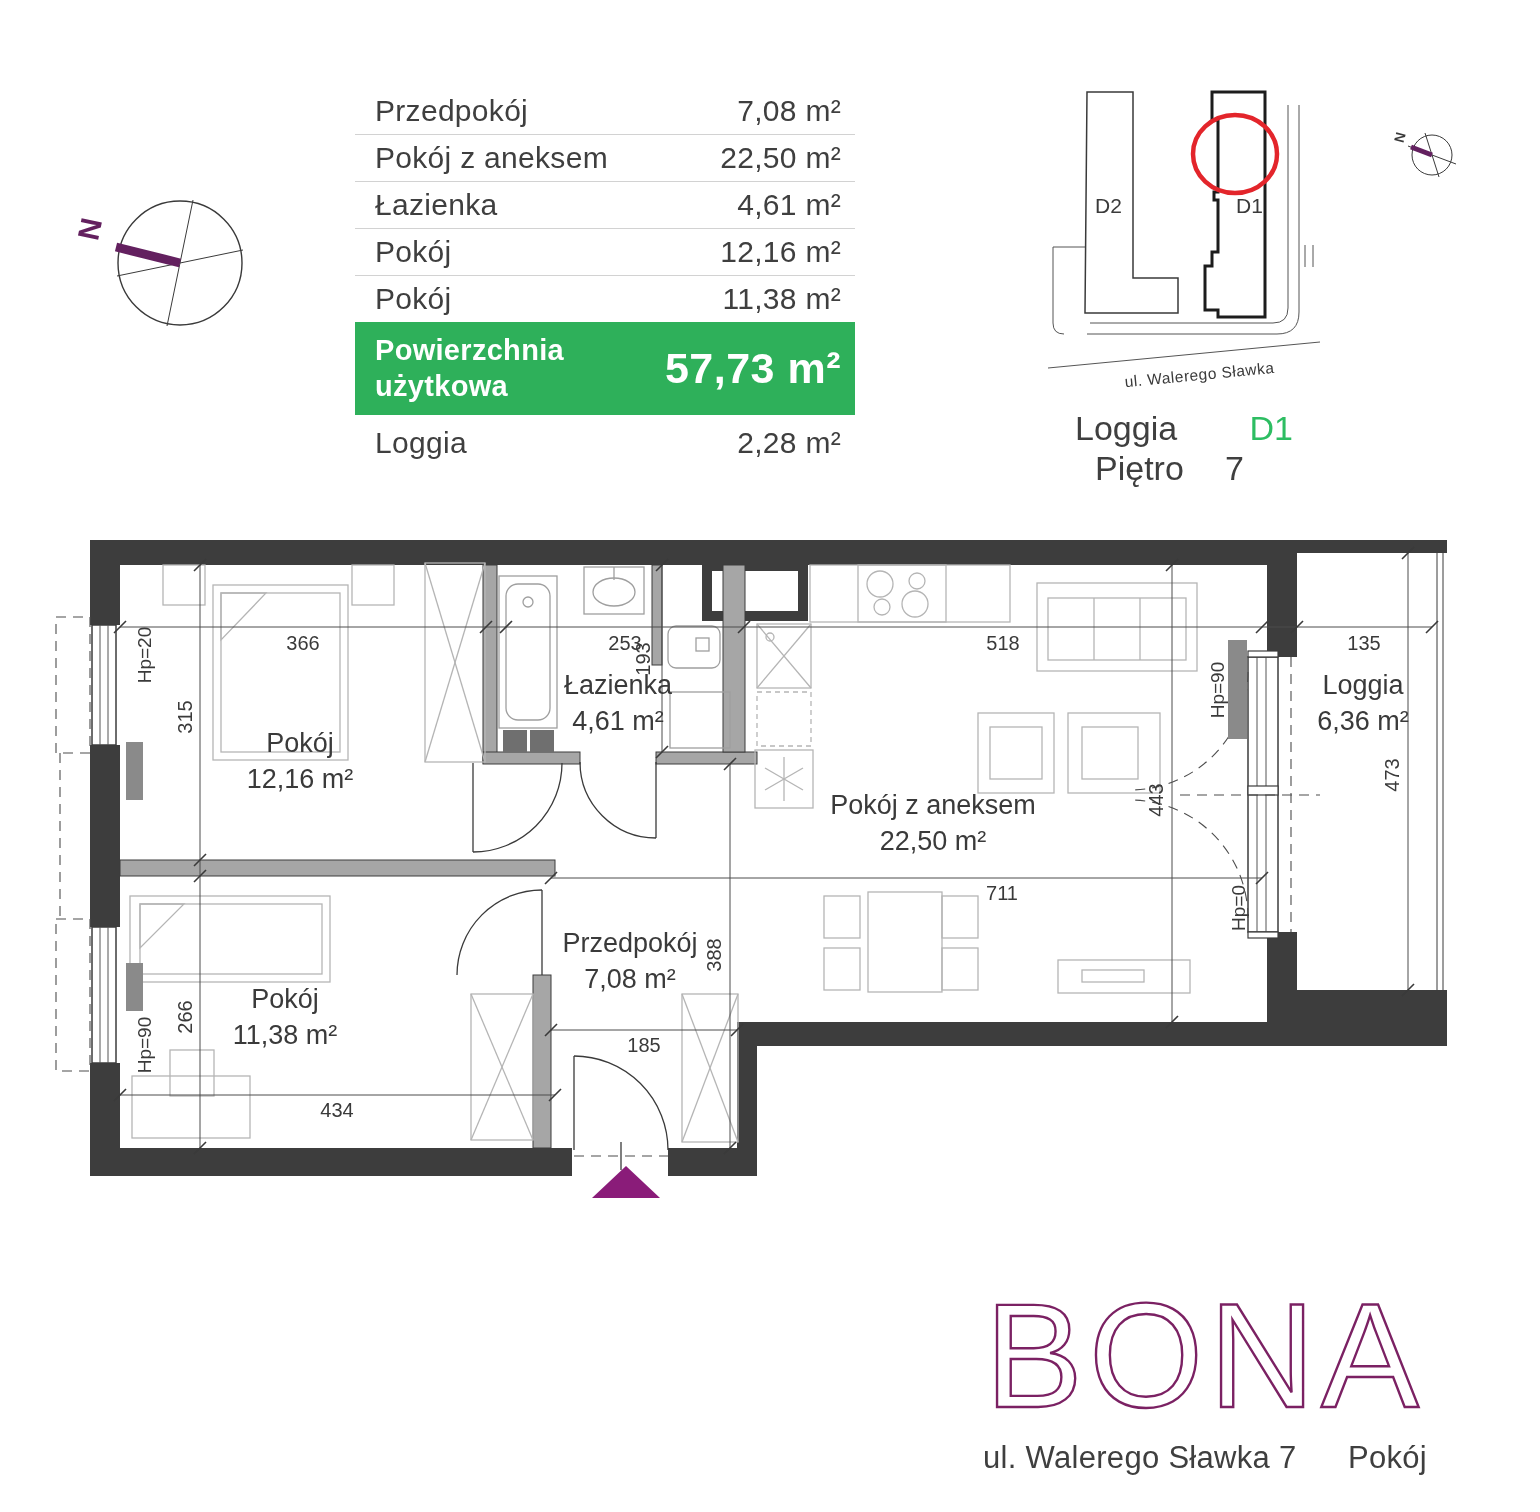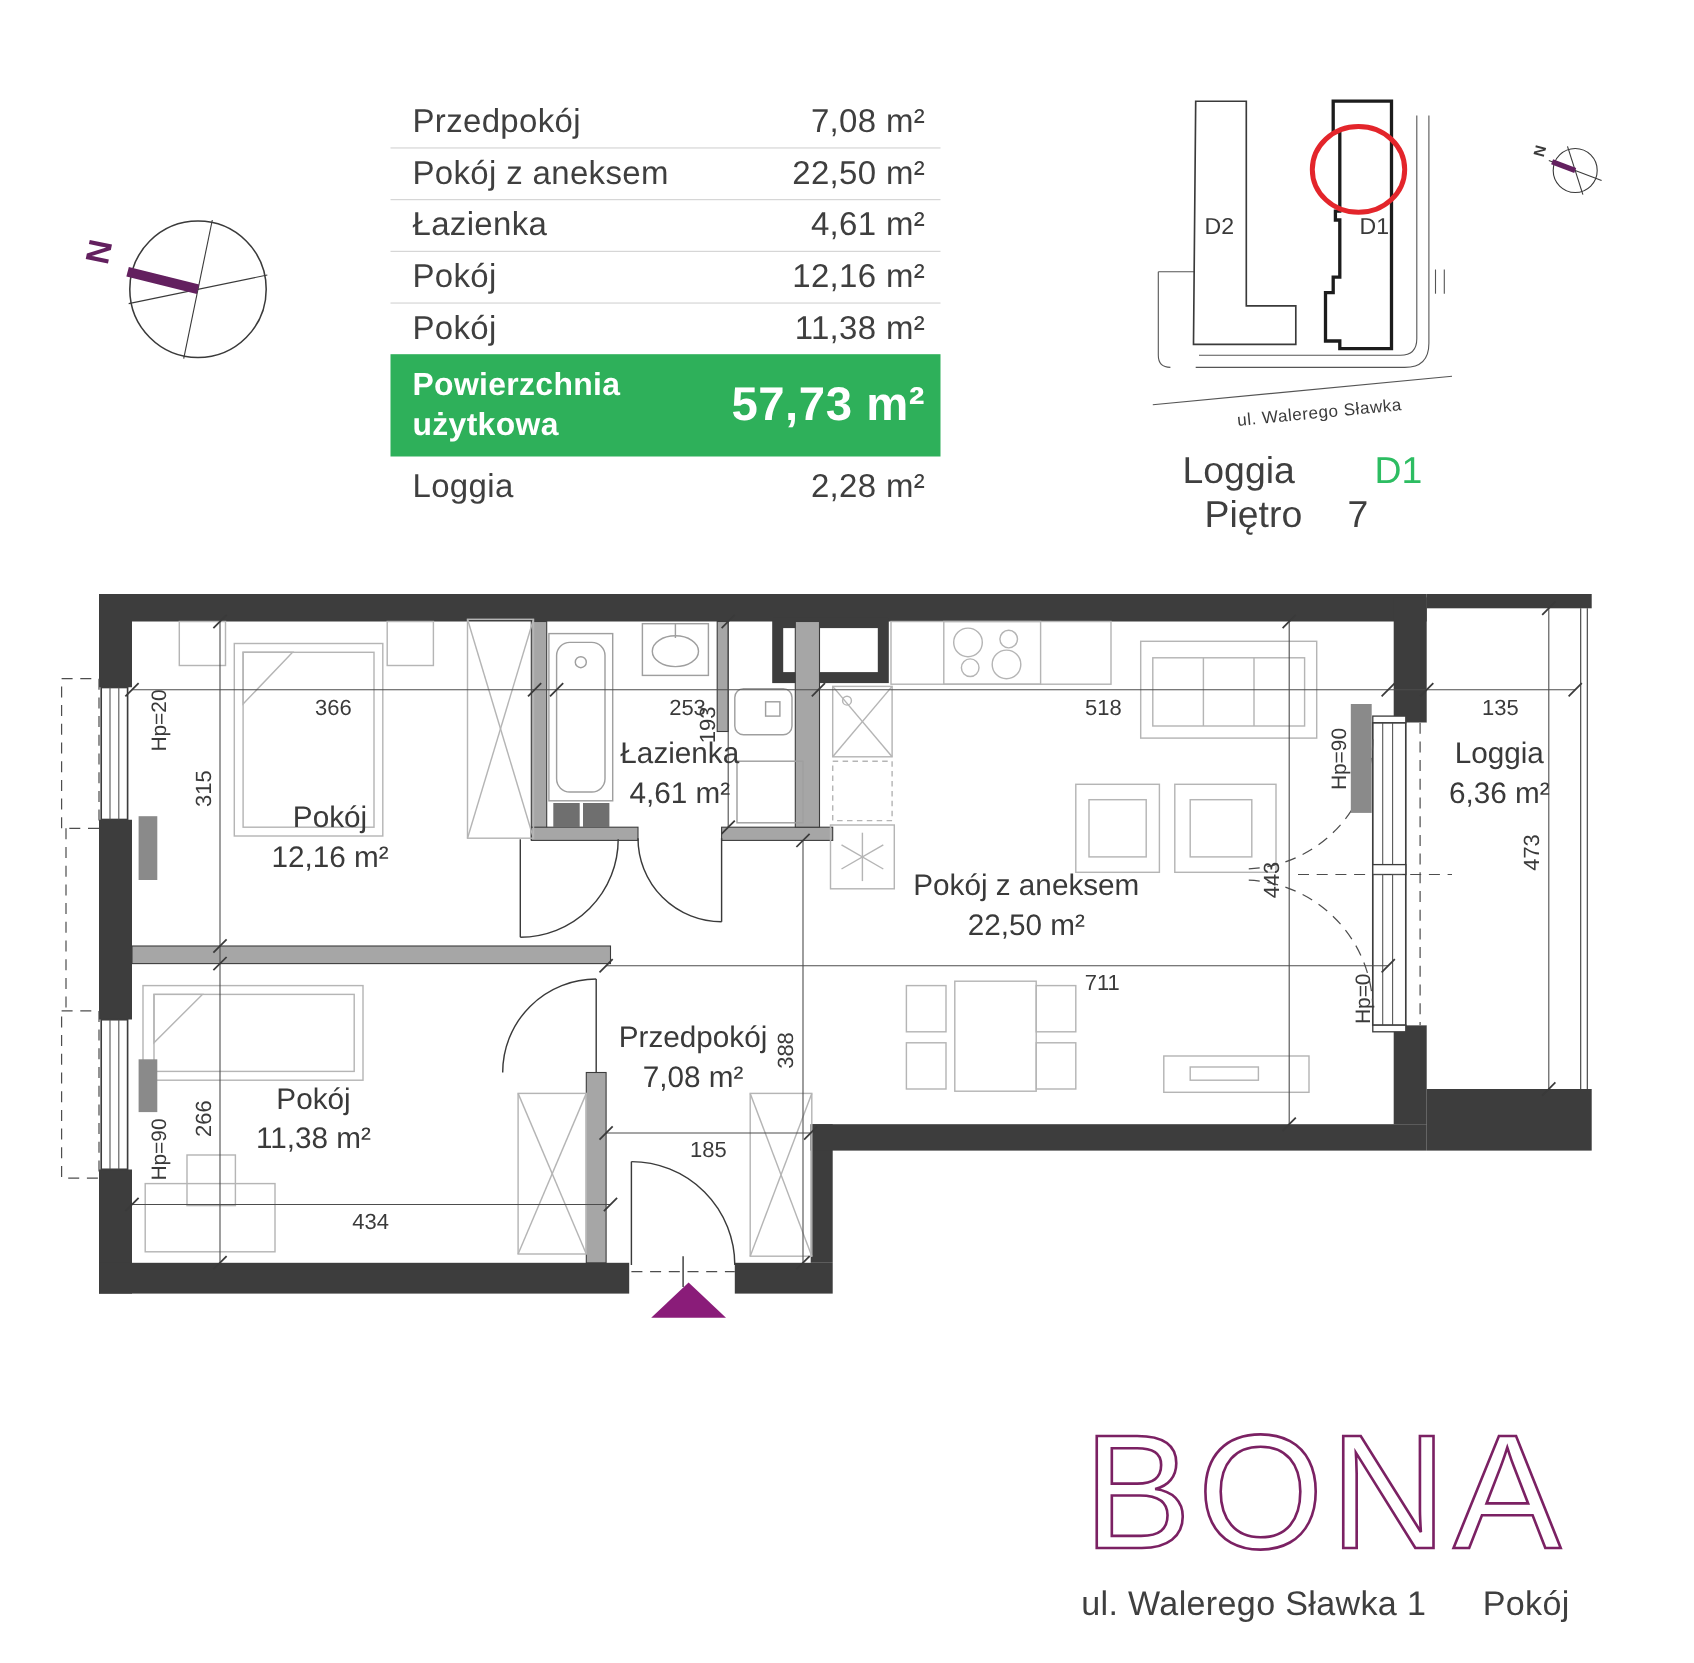--- a/index.html
+++ b/index.html
@@ -370,15 +370,15 @@
   <text class="roomname" x="933" y="814" text-anchor="middle">Pokój z aneksem</text>
   <text class="roomname" x="933" y="850" text-anchor="middle">22,50 m²</text>
   <text class="roomname" x="1363" y="694" text-anchor="middle">Loggia</text>
   <text class="roomname" x="1363" y="730" text-anchor="middle">6,36 m²</text>
 </svg>
 
 <svg class="abs" style="left:980px;top:1285px" width="450" height="150" viewBox="0 0 450 150">
   <text x="225" y="122" text-anchor="middle" font-size="148" letter-spacing="6" fill="none" stroke="#7b2163" stroke-width="2.4" textLength="440" lengthAdjust="spacingAndGlyphs">BONA</text>
 </svg>
 <div id="address" class="abs">
-  <span>ul. Walerego Sławka 1</span>
+  <span>ul. Walerego Sławka 7</span>
   <span>Pokój</span>
 </div>
 
 </body></html>

